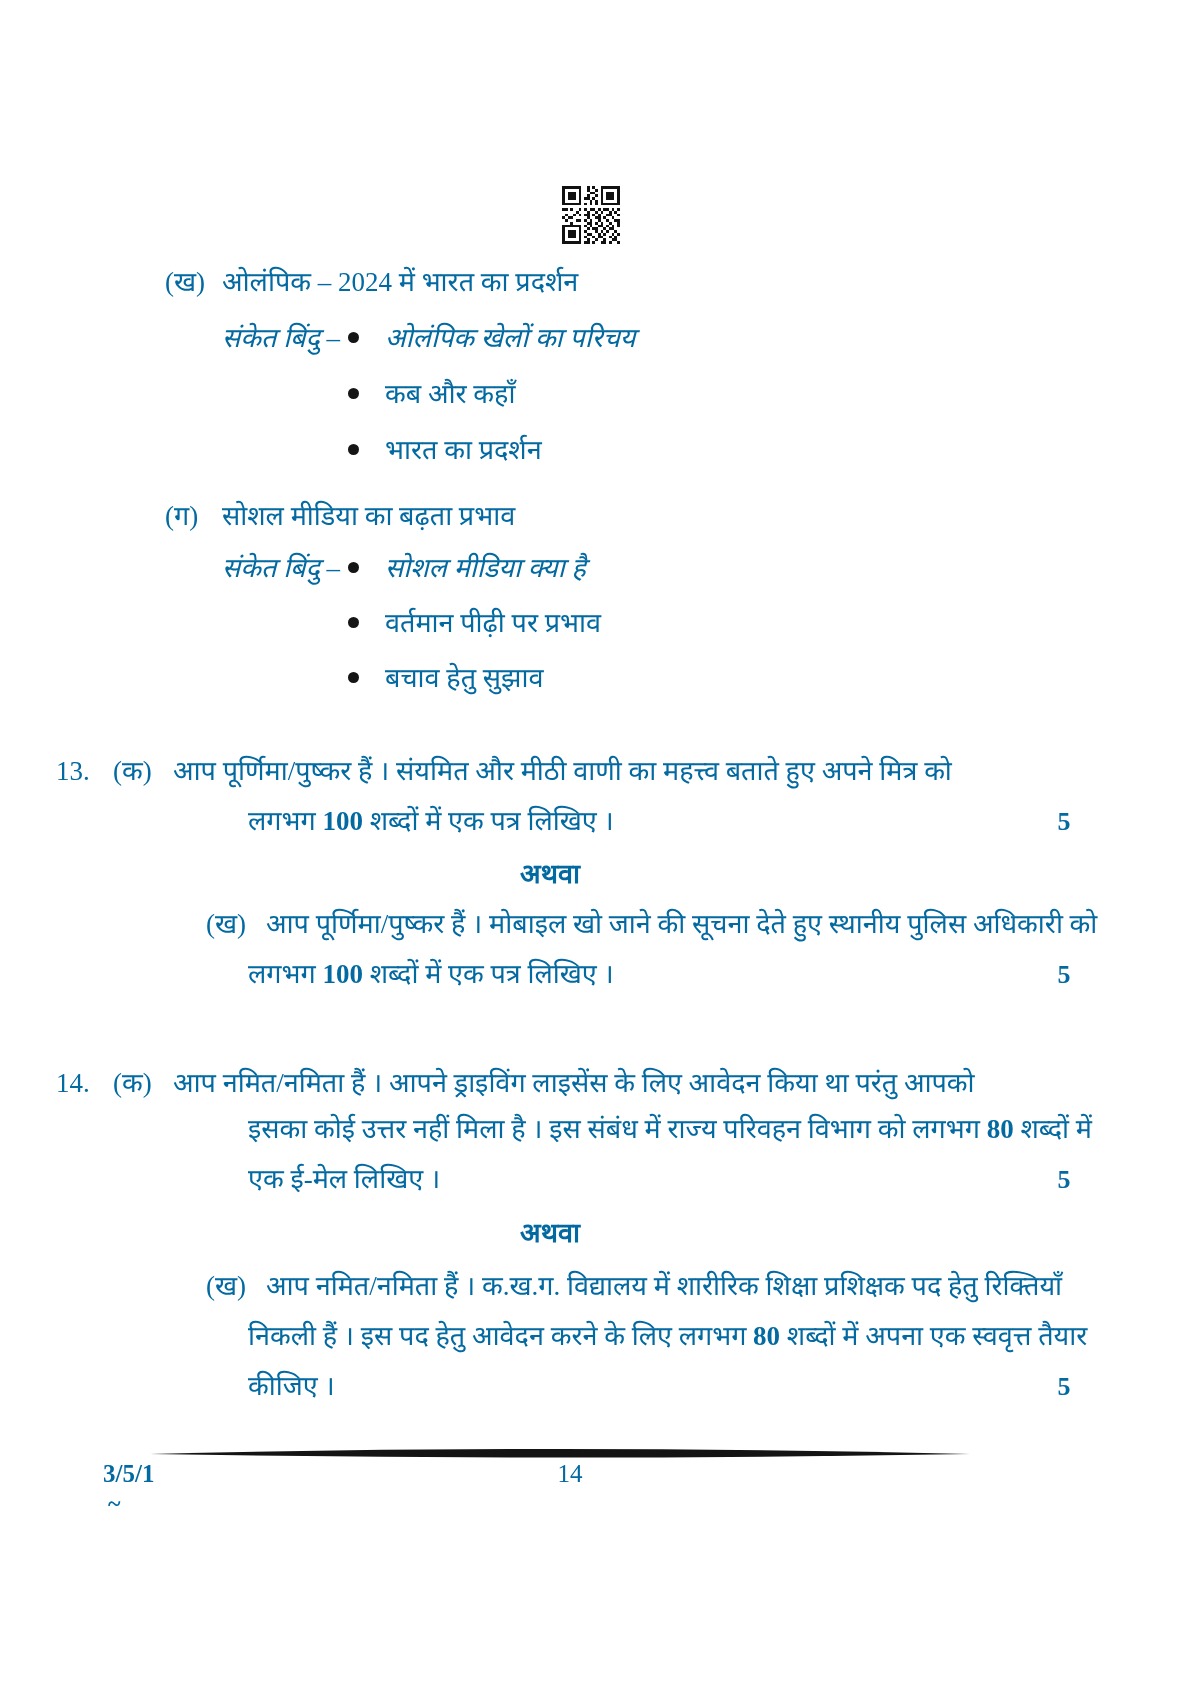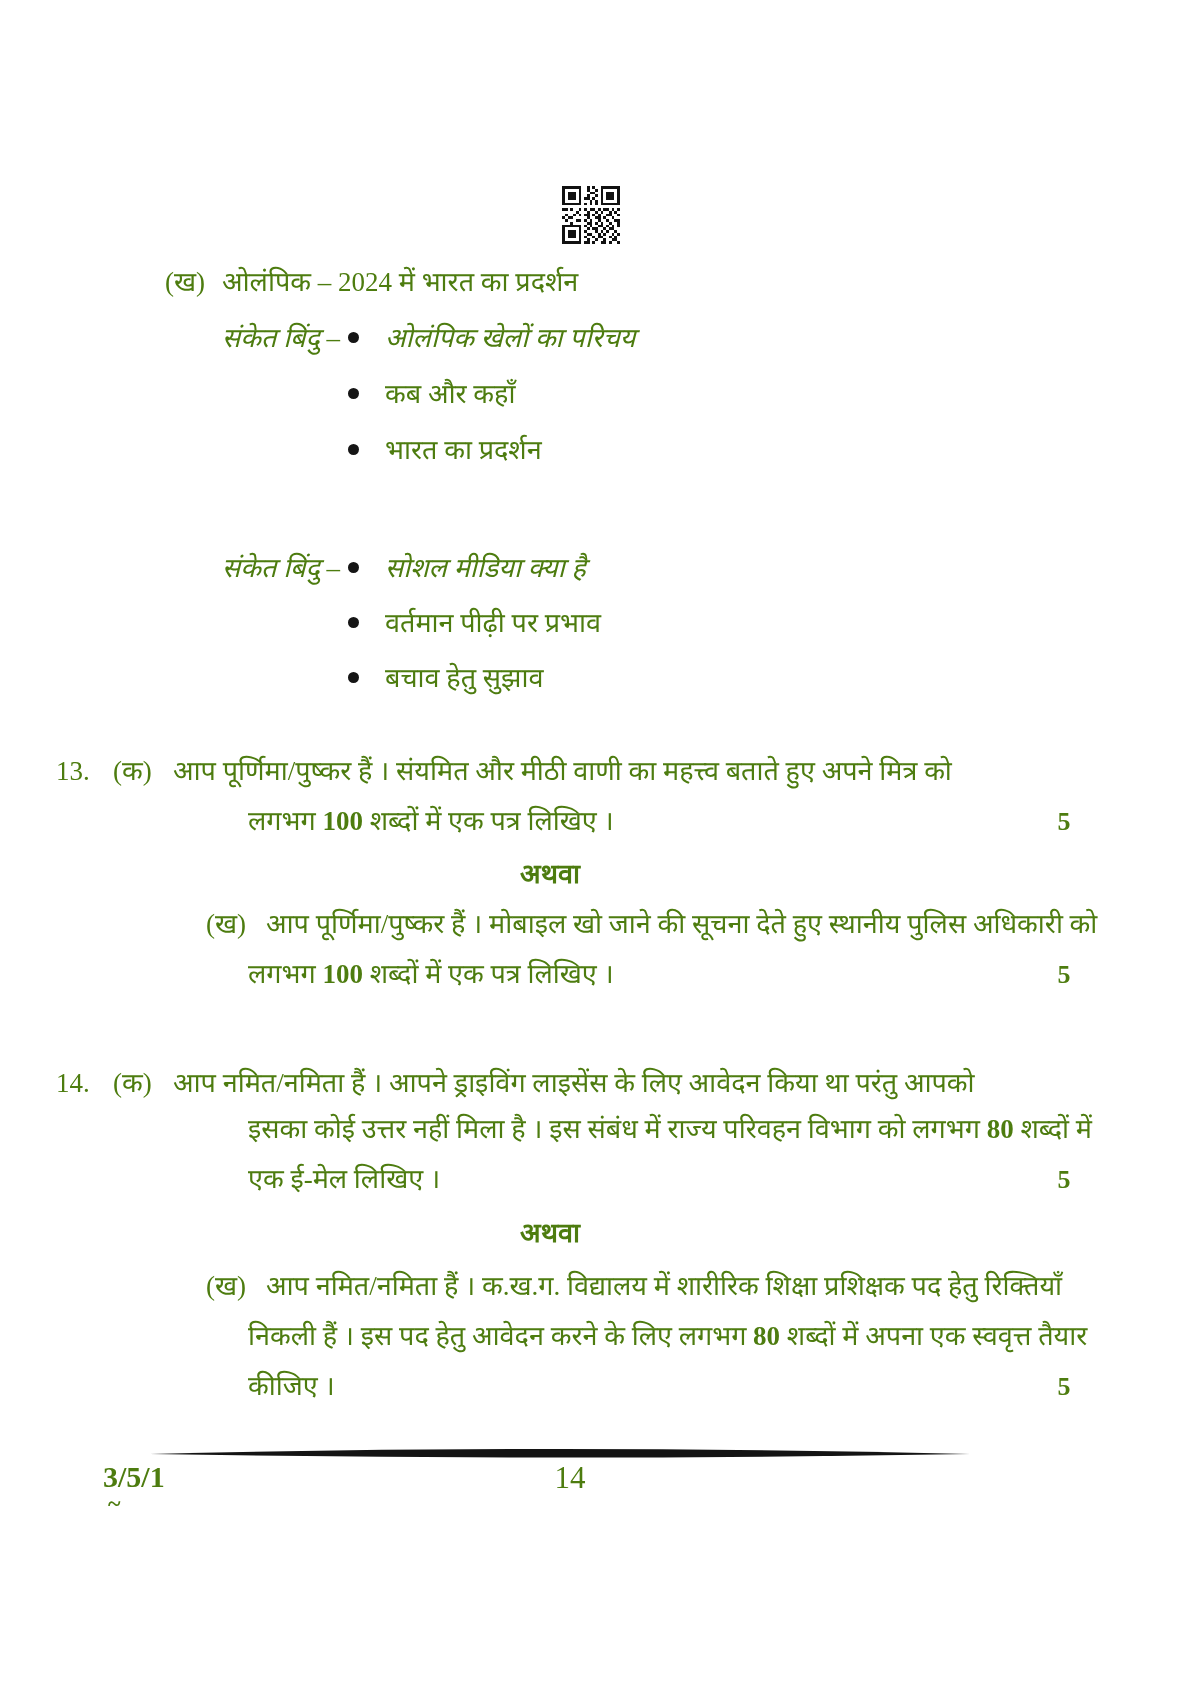--- a/index.html
+++ b/index.html
@@ -2,21 +2,21 @@
 <html><head>
 <meta charset="utf-8">
 <style>
   html,body{margin:0;padding:0;background:#e8e8e8;}
   .page{
     position:relative;
     width:1190px;height:1683px;
     margin:0 auto;
     background:#ffffff;
     font-family:"Liberation Serif","DejaVu Serif",serif;
-    color:#4d7c0f;
+    color:#0369a1;
     overflow:hidden;
   }
   .row{
     position:absolute;
     left:0;width:1190px;
     font-size:27px;line-height:1.25;
     white-space:nowrap;
   }
   .pl-q{padding-left:56px;box-sizing:border-box;}
   .pl-part{padding-left:175px;box-sizing:border-box;margin-left:31px;}
@@ -36,22 +36,22 @@
   .bnum{font-weight:700;}
   .marks{
     position:absolute;left:1034px;top:1px;width:34px;
     text-align:center;font-weight:700;font-size:26px;
   }
   .or{
     width:1100px;text-align:center;font-weight:700;
   }
   .qr{position:absolute;left:562px;top:186px;width:58px;height:58px;}
   .footer-rule{position:absolute;left:150px;top:1448px;width:820px;height:12px;}
-  .footer-code{position:absolute;left:103px;top:1460px;font-size:30px;font-weight:700;}
-  .footer-page{position:absolute;left:0;top:1460px;width:1140px;text-align:center;font-size:31px;}
+  .footer-code{position:absolute;left:103px;top:1460px;font-size:25px;font-weight:700;}
+  .footer-page{position:absolute;left:0;top:1460px;width:1140px;text-align:center;font-size:25px;}
   .footer-tilde{position:absolute;left:108px;top:1490px;font-size:24px;font-weight:700;}
 </style>
 </head>
 <body>
 
 <div class="page">
 
   <svg class="qr" viewBox="0 0 21 21" shape-rendering="crispEdges">
     <g fill="#111111">
       <rect x="0" y="0" width="7" height="7"></rect>
@@ -166,20 +166,23 @@
   <div class="row pl-hint" style="top:322px">
     <span class="hint">संकेत बिंदु –</span><span class="dot"></span><span>ओलंपिक खेलों का परिचय</span>
   </div>
   <div class="row pl-bullet" style="top:378px">
     <span class="dot"></span><span>कब और कहाँ</span>
   </div>
   <div class="row pl-bullet" style="top:434px">
     <span class="dot"></span><span>भारत का प्रदर्शन</span>
   </div>
 
+  <div class="row pl-sec" style="top:500px">
+    <span class="sec-label">(ग)</span><span>सोशल मीडिया का बढ़ता प्रभाव</span>
+  </div>
   <div class="row pl-hint" style="top:552px">
     <span class="hint">संकेत बिंदु –</span><span class="dot"></span><span>सोशल मीडिया क्या है</span>
   </div>
   <div class="row pl-bullet" style="top:607px">
     <span class="dot"></span><span>वर्तमान पीढ़ी पर प्रभाव</span>
   </div>
   <div class="row pl-bullet" style="top:662px">
     <span class="dot"></span><span>बचाव हेतु सुझाव</span>
   </div>
 

